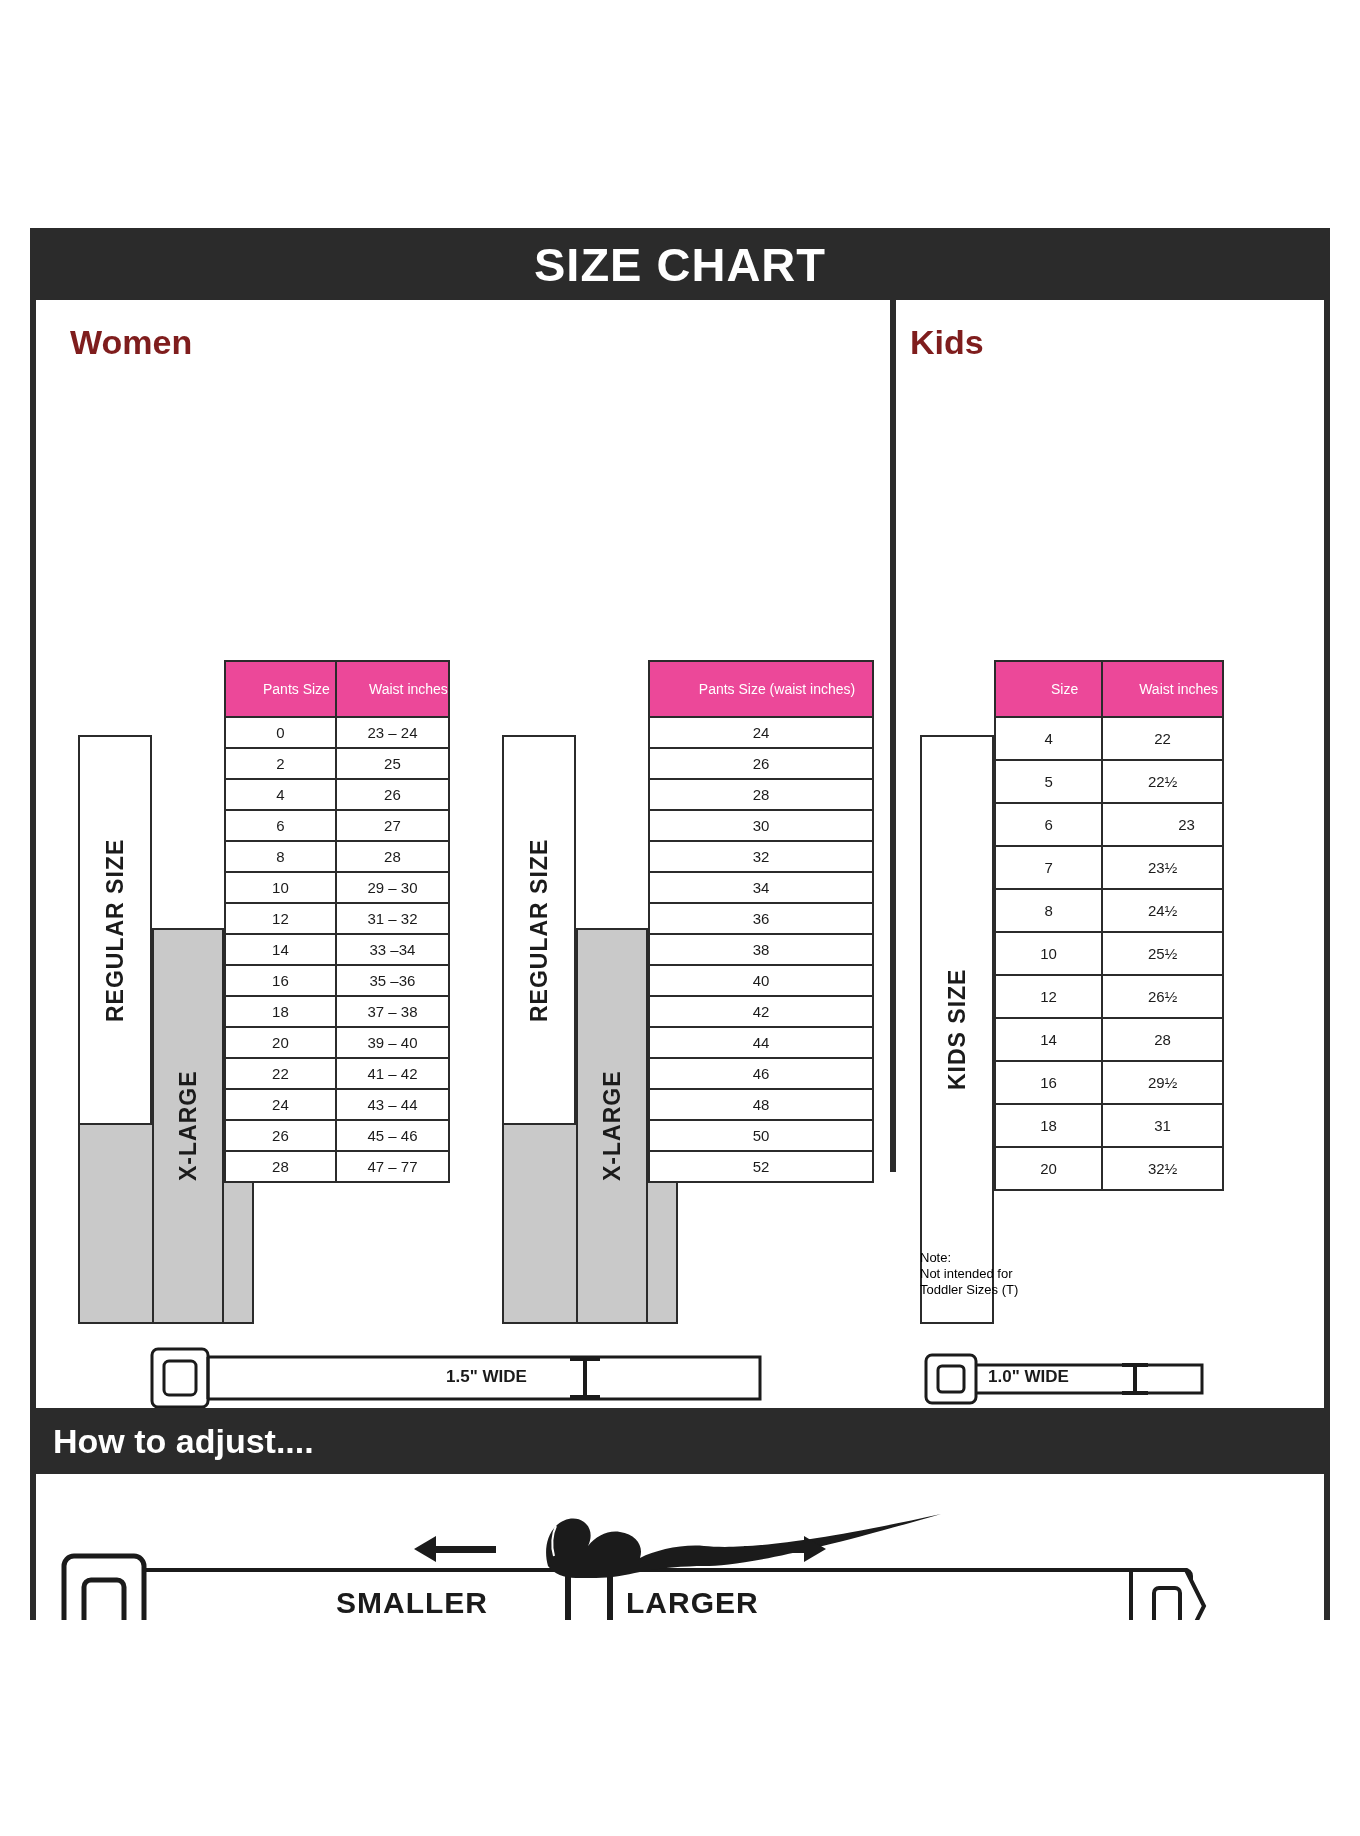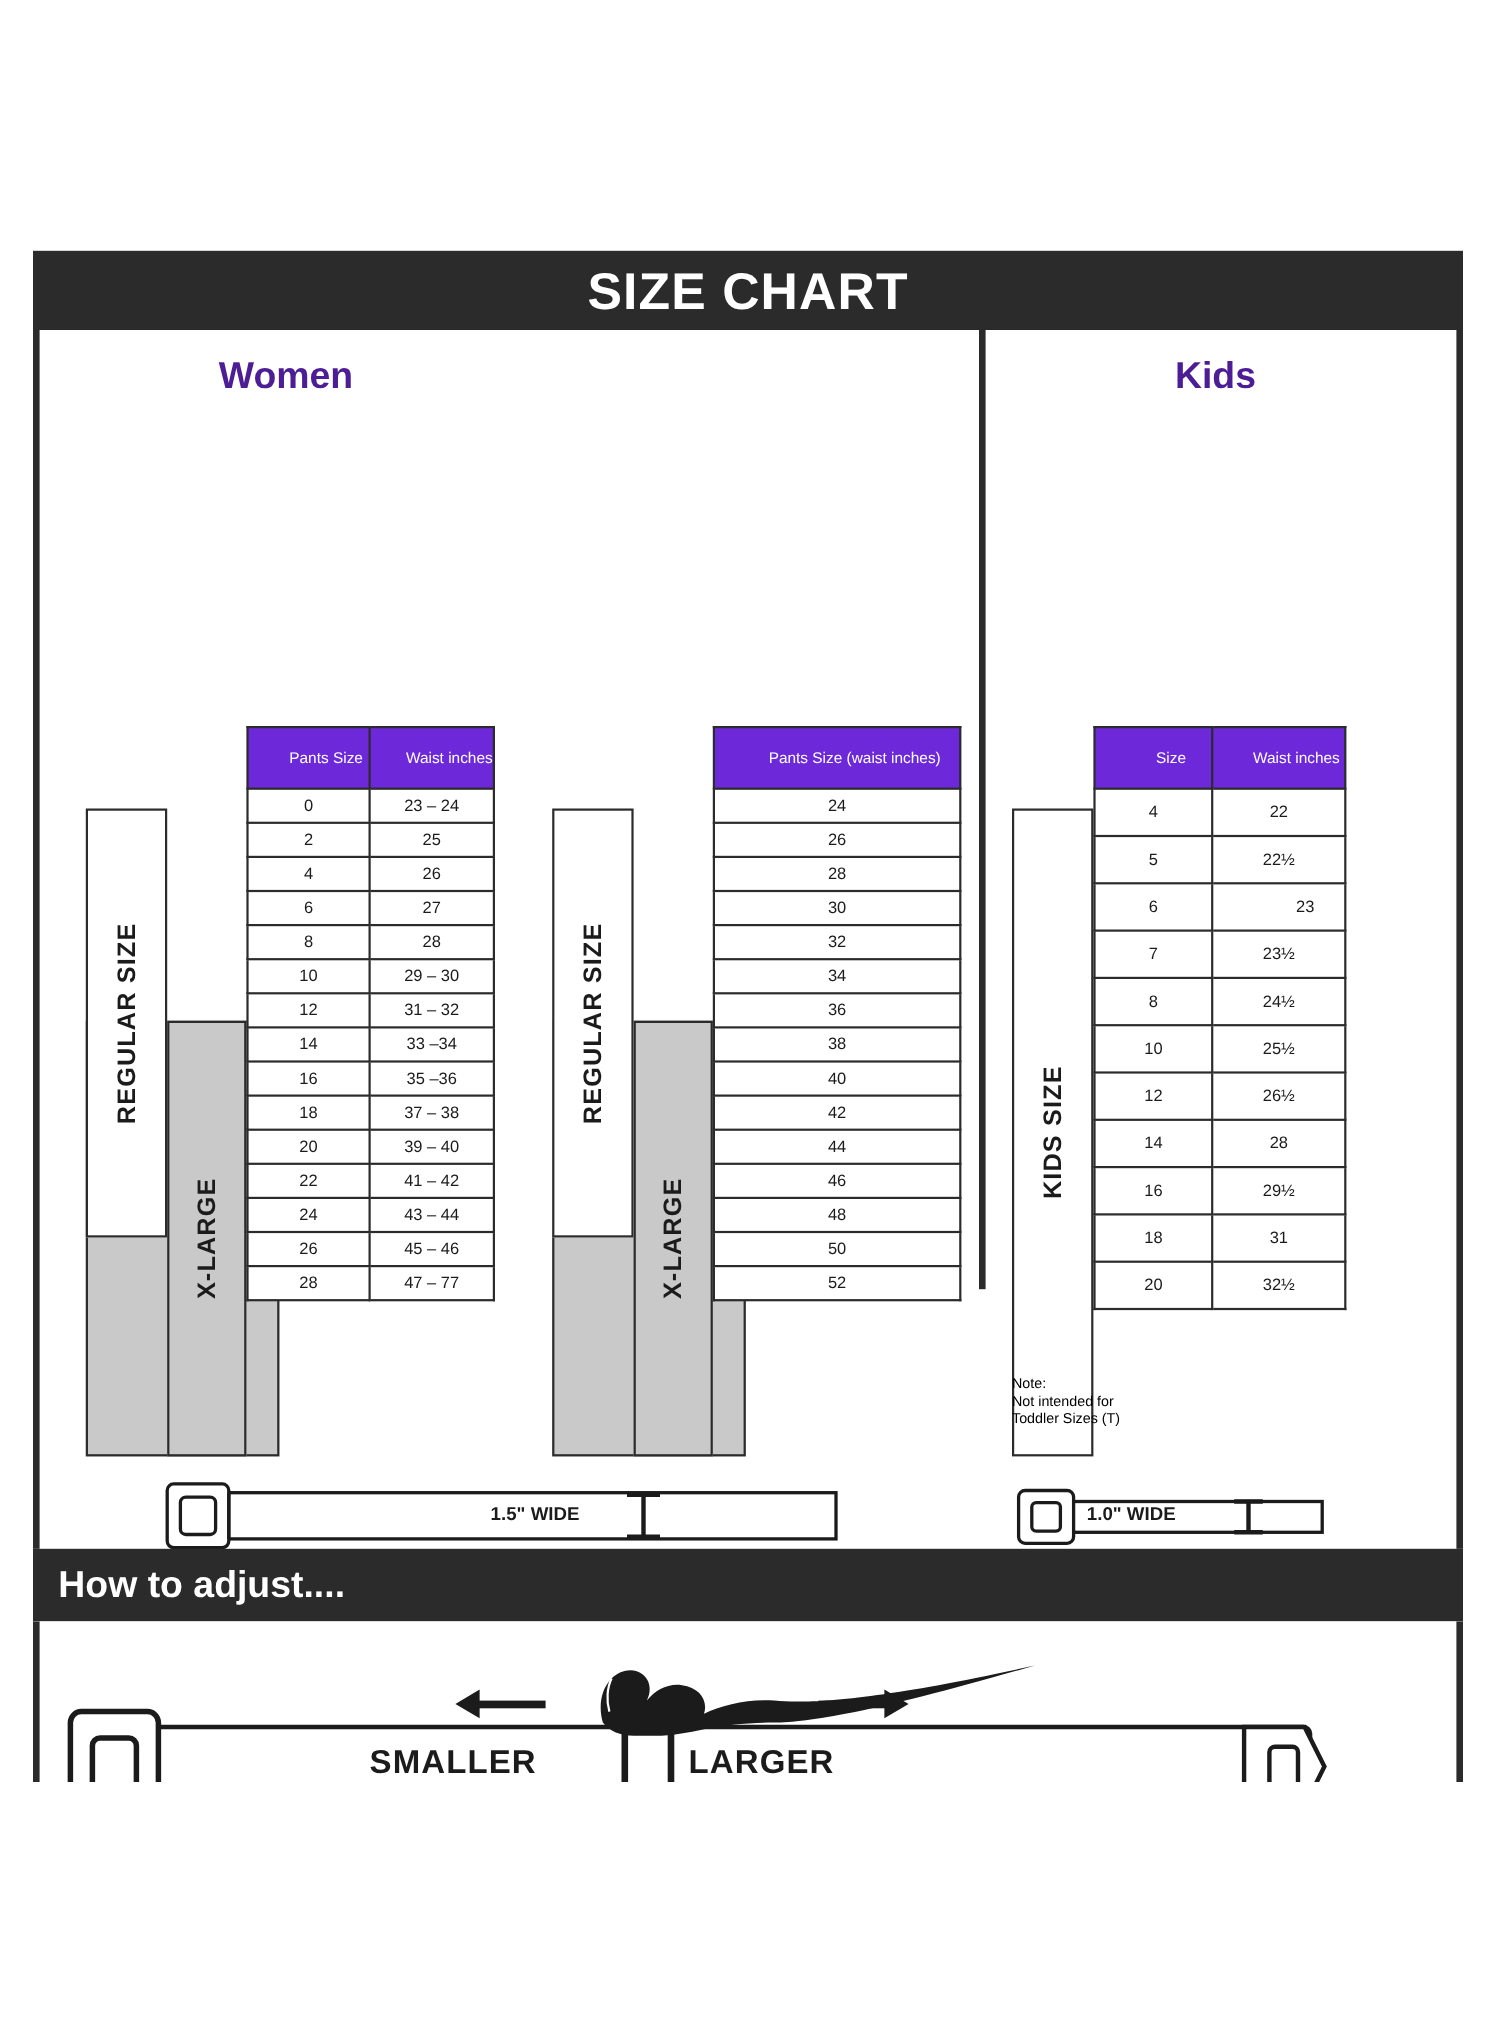--- a/index.html
+++ b/index.html
@@ -58,44 +58,43 @@
     position: absolute;
     top: 72px;
     left: 860px;
     width: 6px;
     height: 872px;
     background: #2b2b2b;
   }
 
   .section-heading {
     position: absolute;
-    color: #4c1d95;
+    color: #7f1d1d;
     font-size: 34px;
     font-weight: bold;
-    text-align: center;
   }
 
   
   .tbl {
     position: absolute;
     border-collapse: collapse;
     font-size: 15px;
   }
   .tbl td, .tbl th {
     border: 2px solid #2b2b2b;
     text-align: center;
     color: #1b1b1b;
     background: #ffffff;
     font-weight: normal;
     padding: 0;
     height: 29px;
     line-height: 29px;
   }
   .tbl th {
-    background: #6d28d9;
+    background: #ec4899;
     color: #ffffff;
     border: 2px solid #2b2b2b;
     font-size: 14px;
     line-height: 17px;
     height: 54px;
     vertical-align: middle;
     padding-left: 32px;
   }
 
   

